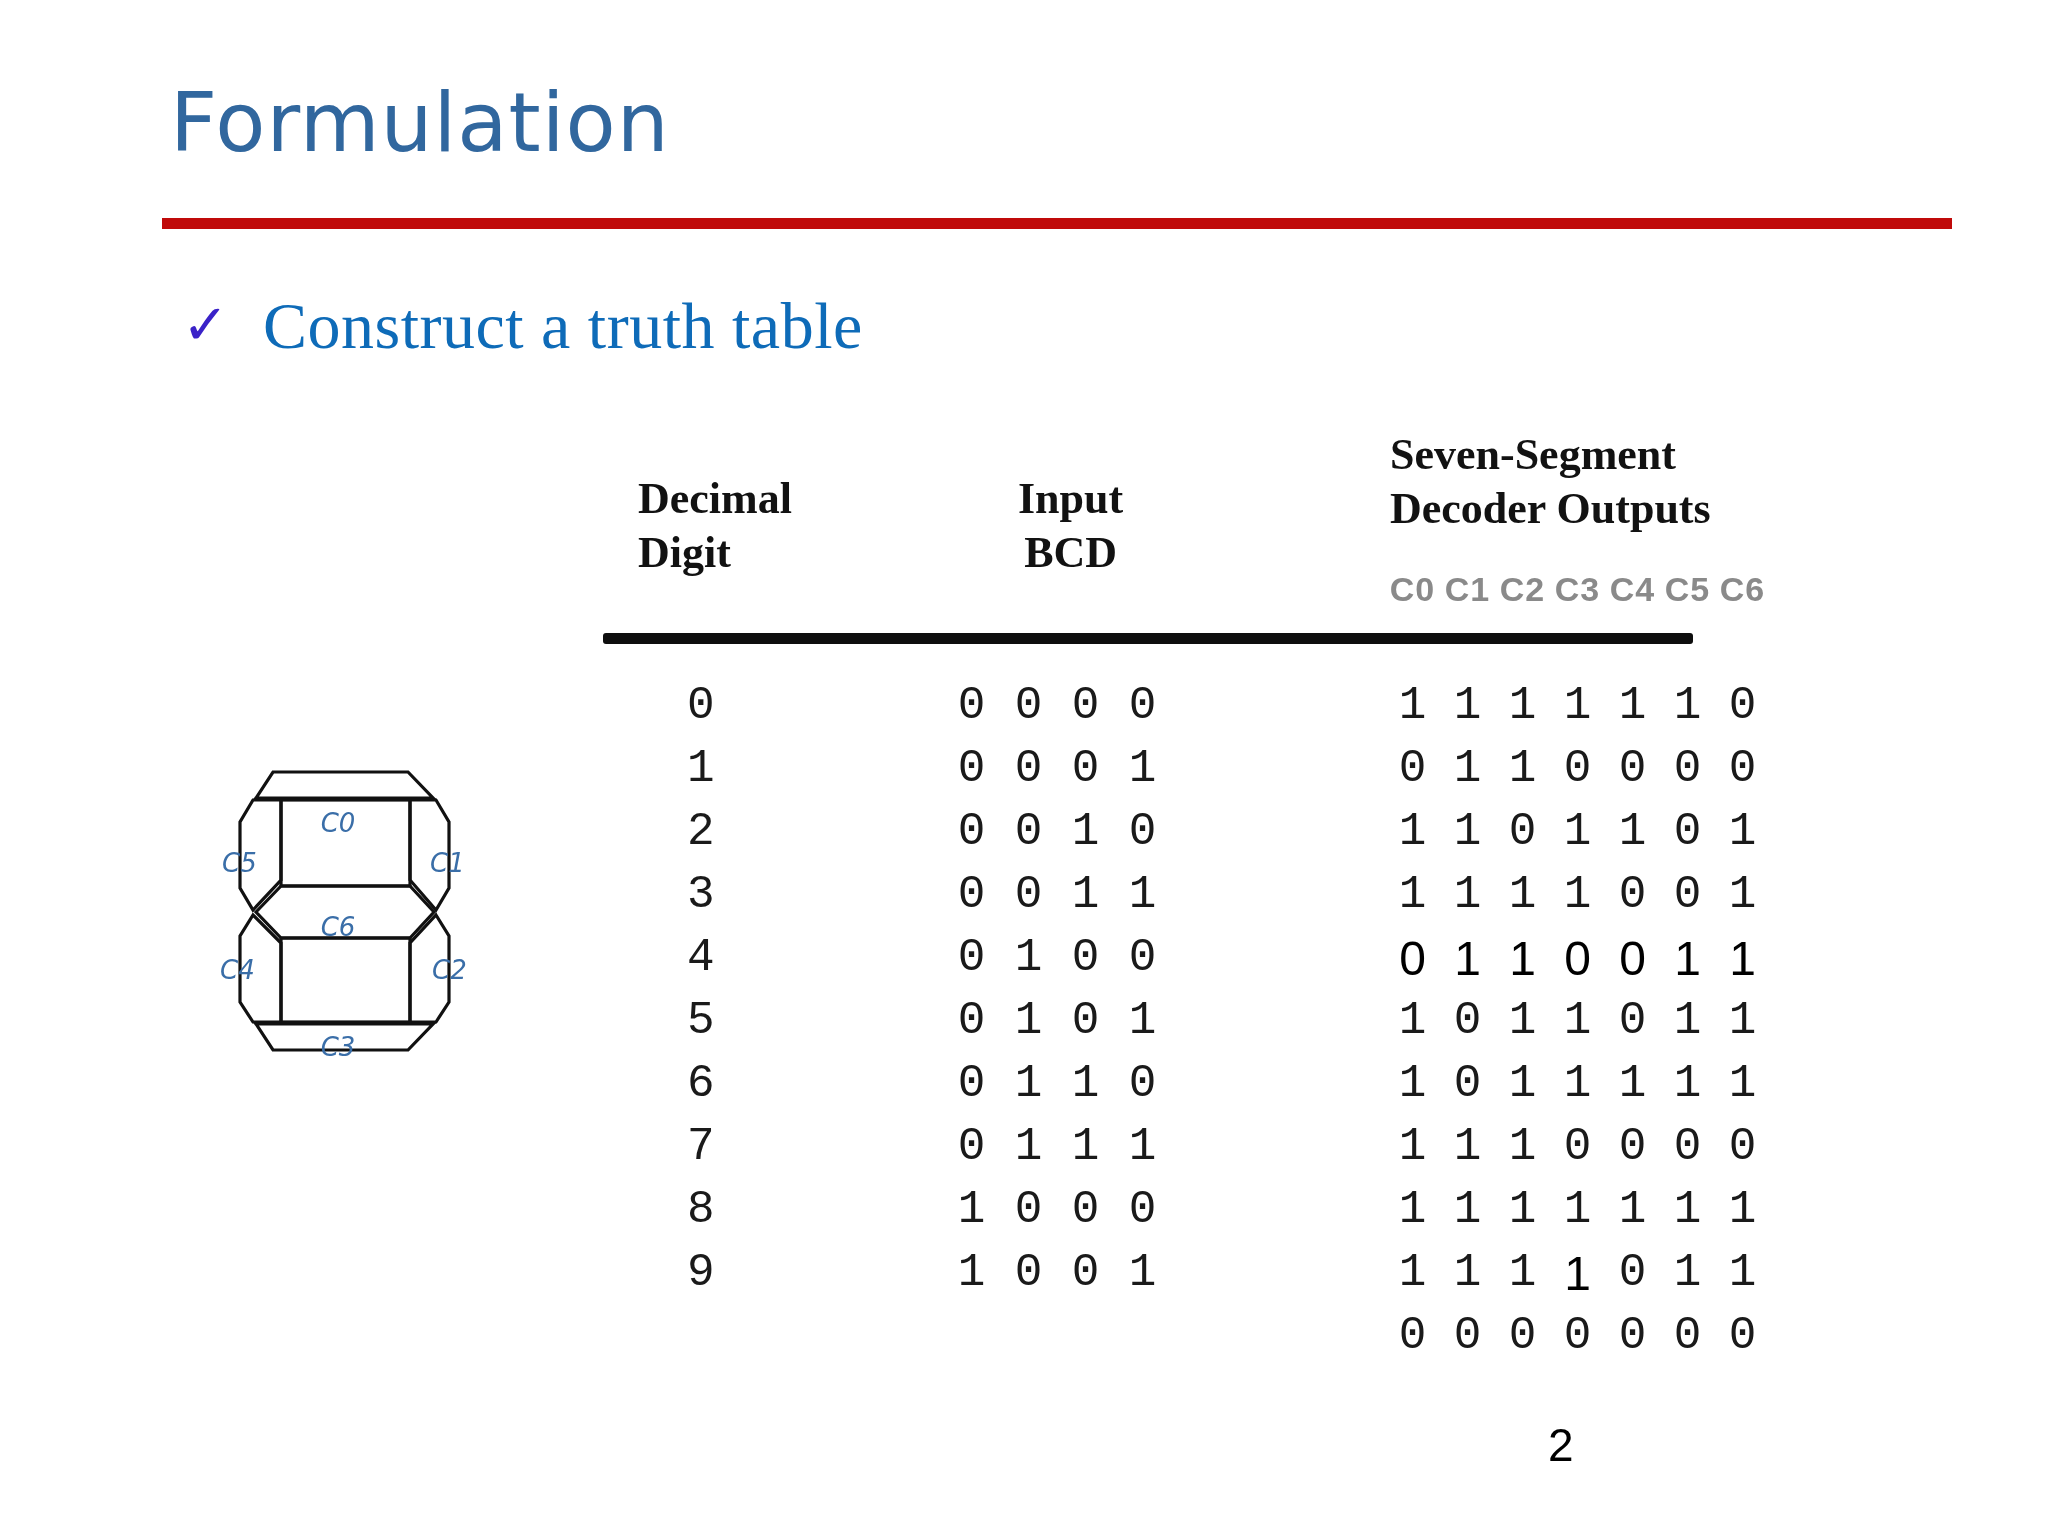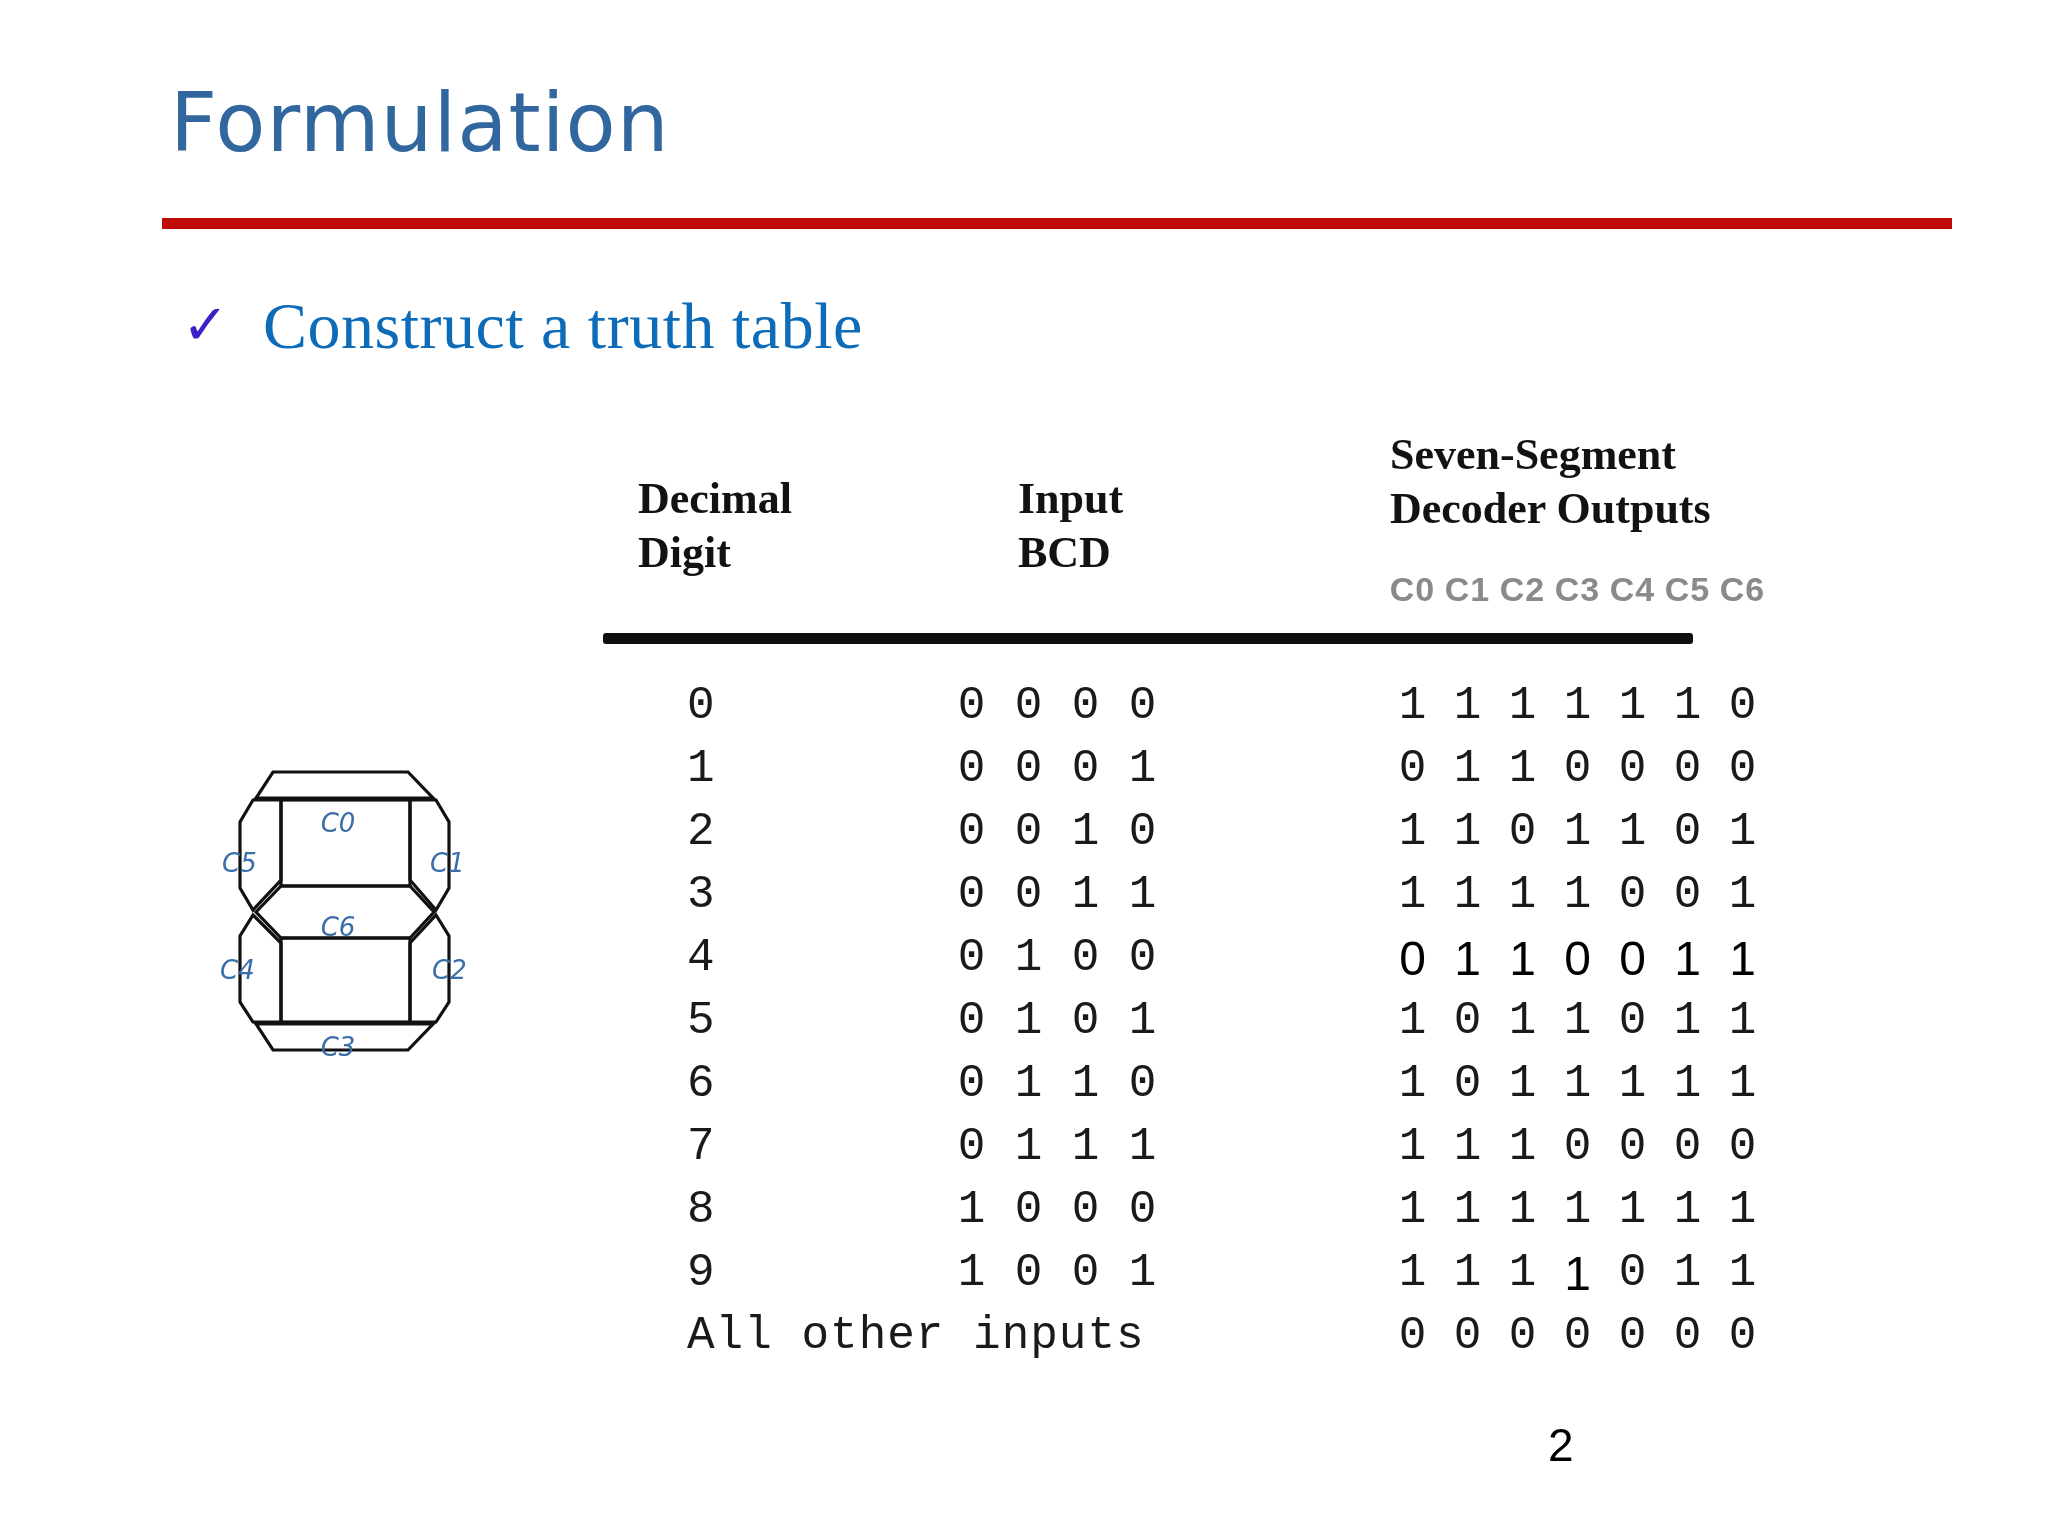--- a/index.html
+++ b/index.html
@@ -102,21 +102,21 @@
   .hdr-serif {
     position: absolute;
     font-family: "Liberation Serif", serif;
     font-weight: 700;
     font-size: 44px;
     color: #121212;
     line-height: 1.22;
     white-space: pre-line;
   }
   .hdr-decimal { left: 638px; top: 472px; }
-  .hdr-input   { left: 1018px; top: 472px; }
+  .hdr-input   { left: 1018px; top: 472px; text-align: center; }
   .hdr-seven   { left: 1390px; top: 428px; }
 
   .hdr-cols {
     position: absolute;
     left: 1385px;
     top: 570px;
     font-family: "Liberation Sans", sans-serif;
     font-size: 34px;
     font-weight: 600;
     color: #8A8A8A;
@@ -452,21 +452,20 @@
           <span>1</span>
           <span>1</span>
           <span>1</span>
           <span class="hl">1</span>
           <span>0</span>
           <span>1</span>
           <span>1</span>
         </div>
       </div>
       <div class="trow">
-        <div class="allother">All other inputs</div>
         <div class="cell-out">
           <span>0</span>
           <span>0</span>
           <span>0</span>
           <span>0</span>
           <span>0</span>
           <span>0</span>
           <span>0</span>
         </div>
       </div>

